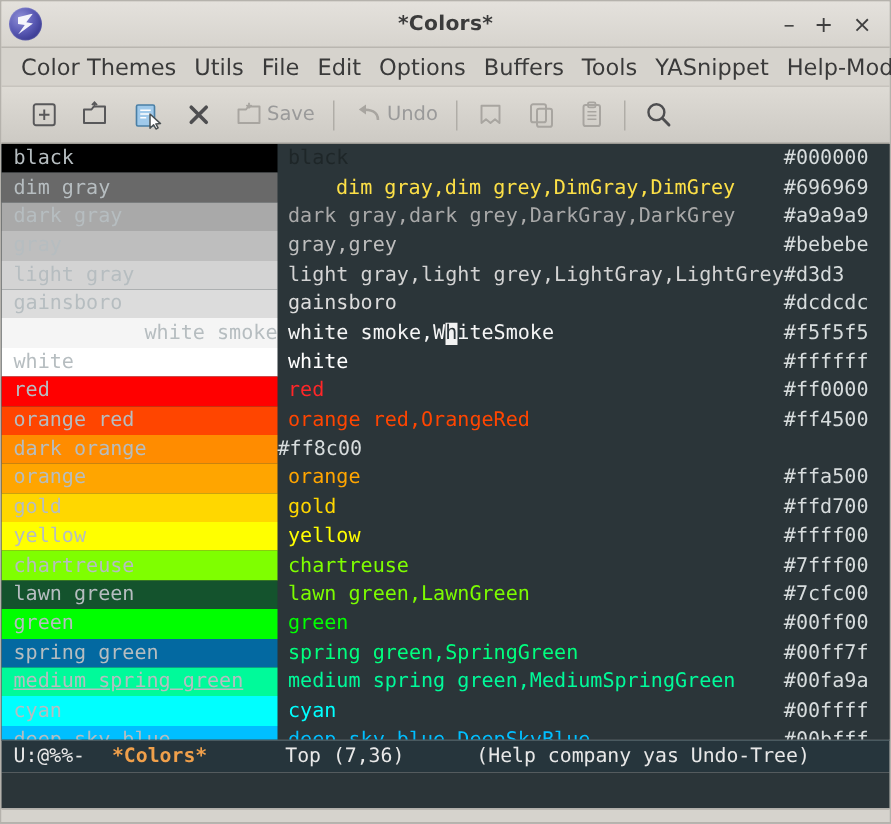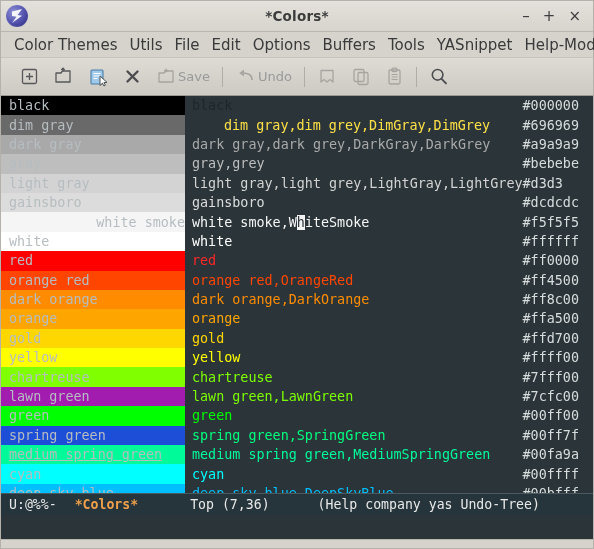--- a/index.html
+++ b/index.html
@@ -308,28 +308,28 @@
         <div class="row"><div class="swatch" style="background: rgb(0, 0, 0);"><span style="color: rgb(182, 189, 192);">black</span></div><div class="names" style="color: rgb(30, 38, 40);">black</div><div class="hex" style="color: rgb(215, 220, 221);">#000000</div></div>
         <div class="row"><div class="swatch" style="background: rgb(105, 105, 105);"><span style="color: rgb(182, 189, 192);">dim gray</span></div><div class="names" style="color: #fde047; padding-left: 39px;">dim gray,dim grey,DimGray,DimGrey</div><div class="hex" style="color: rgb(215, 220, 221);">#696969</div></div>
         <div class="row"><div class="swatch" style="background: rgb(169, 169, 169);"><span style="color: rgb(182, 189, 192);">dark gray</span></div><div class="names" style="color: rgb(169, 169, 169);">dark gray,dark grey,DarkGray,DarkGrey</div><div class="hex" style="color: rgb(215, 220, 221);">#a9a9a9</div></div>
         <div class="row"><div class="swatch" style="background: rgb(190, 190, 190);"><span style="color: rgb(182, 189, 192);">gray</span></div><div class="names" style="color: rgb(190, 190, 190);">gray,grey</div><div class="hex" style="color: rgb(215, 220, 221);">#bebebe</div></div>
         <div class="row"><div class="swatch" style="background: rgb(211, 211, 211);"><span style="color: rgb(182, 189, 192);">light gray</span></div><div class="names" style="color: rgb(211, 211, 211);">light gray,light grey,LightGray,LightGrey</div><div class="hex" style="color: rgb(215, 220, 221);">#d3d3</div></div>
         <div class="row"><div class="swatch" style="background: rgb(220, 220, 220);"><span style="color: rgb(182, 189, 192);">gainsboro</span></div><div class="names" style="color: rgb(220, 220, 220);">gainsboro</div><div class="hex" style="color: rgb(215, 220, 221);">#dcdcdc</div></div>
         <div class="row"><div class="swatch" style="background: rgb(245, 245, 245); justify-content: flex-end;"><span style="color: rgb(182, 189, 192);">white smoke</span></div><div class="names" style="color: rgb(245, 245, 245);"><span>white smoke,W</span><span class="cursor">h</span><span>iteSmoke</span></div><div class="hex" style="color: rgb(215, 220, 221);">#f5f5f5</div></div>
         <div class="row"><div class="swatch" style="background: rgb(255, 255, 255);"><span style="color: rgb(182, 189, 192);">white</span></div><div class="names" style="color: rgb(255, 255, 255);">white</div><div class="hex" style="color: rgb(215, 220, 221);">#ffffff</div></div>
         <div class="row"><div class="swatch" style="background: rgb(255, 0, 0);"><span style="color: rgb(182, 189, 192);">red</span></div><div class="names" style="color: rgb(255, 38, 40);">red</div><div class="hex" style="color: rgb(215, 220, 221);">#ff0000</div></div>
         <div class="row"><div class="swatch" style="background: rgb(255, 69, 0);"><span style="color: rgb(182, 189, 192);">orange red</span></div><div class="names" style="color: rgb(255, 69, 0);">orange red,OrangeRed</div><div class="hex" style="color: rgb(215, 220, 221);">#ff4500</div></div>
-        <div class="row"><div class="swatch" style="background: rgb(255, 140, 0);"><span style="color: rgb(182, 189, 192);">dark orange</span></div><div class="names" style="color: rgb(255, 140, 0);">dark orange,DarkOrange</div><div class="hex" style="color: rgb(215, 220, 221);">#ff8c00</div></div>
+        <div class="row"><div class="swatch" style="background: rgb(255, 140, 0);"><span style="color: rgb(182, 189, 192);">dark orange</span></div><div class="hex" style="color: rgb(215, 220, 221);">#ff8c00</div></div>
         <div class="row"><div class="swatch" style="background: rgb(255, 165, 0);"><span style="color: rgb(182, 189, 192);">orange</span></div><div class="names" style="color: rgb(255, 165, 0);">orange</div><div class="hex" style="color: rgb(215, 220, 221);">#ffa500</div></div>
         <div class="row"><div class="swatch" style="background: rgb(255, 215, 0);"><span style="color: rgb(182, 189, 192);">gold</span></div><div class="names" style="color: rgb(255, 215, 0);">gold</div><div class="hex" style="color: rgb(215, 220, 221);">#ffd700</div></div>
         <div class="row"><div class="swatch" style="background: rgb(255, 255, 0);"><span style="color: rgb(182, 189, 192);">yellow</span></div><div class="names" style="color: rgb(255, 255, 0);">yellow</div><div class="hex" style="color: rgb(215, 220, 221);">#ffff00</div></div>
         <div class="row"><div class="swatch" style="background: rgb(127, 255, 0);"><span style="color: rgb(182, 189, 192);">chartreuse</span></div><div class="names" style="color: rgb(127, 255, 0);">chartreuse</div><div class="hex" style="color: rgb(215, 220, 221);">#7fff00</div></div>
-        <div class="row"><div class="swatch" style="background: #a21caf;"><span style="color: rgb(182, 189, 192);">lawn green</span></div><div class="names" style="color: rgb(124, 252, 0);">lawn green,LawnGreen</div><div class="hex" style="color: rgb(215, 220, 221);">#7cfc00</div></div>
+        <div class="row"><div class="swatch" style="background: #14532d;"><span style="color: rgb(182, 189, 192);">lawn green</span></div><div class="names" style="color: rgb(124, 252, 0);">lawn green,LawnGreen</div><div class="hex" style="color: rgb(215, 220, 221);">#7cfc00</div></div>
         <div class="row"><div class="swatch" style="background: rgb(0, 255, 0);"><span style="color: rgb(182, 189, 192);">green</span></div><div class="names" style="color: rgb(0, 255, 0);">green</div><div class="hex" style="color: rgb(215, 220, 221);">#00ff00</div></div>
-        <div class="row"><div class="swatch" style="background: #1d4ed8; align-items: center;"><span style="color: rgb(182, 189, 192);">spring green</span></div><div class="names" style="color: rgb(0, 255, 127);">spring green,SpringGreen</div><div class="hex" style="color: rgb(215, 220, 221);">#00ff7f</div></div>
+        <div class="row"><div class="swatch" style="background: #0369a1; align-items: center;"><span style="color: rgb(182, 189, 192);">spring green</span></div><div class="names" style="color: rgb(0, 255, 127);">spring green,SpringGreen</div><div class="hex" style="color: rgb(215, 220, 221);">#00ff7f</div></div>
         <div class="row"><div class="swatch" style="background: rgb(0, 250, 154);"><span style="color: rgb(182, 189, 192); text-decoration: underline;">medium spring green</span></div><div class="names" style="color: rgb(0, 250, 154);">medium spring green,MediumSpringGreen</div><div class="hex" style="color: rgb(215, 220, 221);">#00fa9a</div></div>
         <div class="row"><div class="swatch" style="background: rgb(0, 255, 255);"><span style="color: rgb(182, 189, 192);">cyan</span></div><div class="names" style="color: rgb(0, 255, 255);">cyan</div><div class="hex" style="color: rgb(215, 220, 221);">#00ffff</div></div>
         <div class="row"><div class="swatch" style="background: rgb(0, 191, 255);"><span style="color: rgb(182, 189, 192);">deep sky blue</span></div><div class="names" style="color: rgb(0, 191, 255);">deep sky blue,DeepSkyBlue</div><div class="hex" style="color: rgb(215, 220, 221);">#00bfff</div></div>
       </div>
 
   </div>
 
   <div class="modeline">
     <span>U:@%%-</span>
     <span class="ml-gap1"></span>

